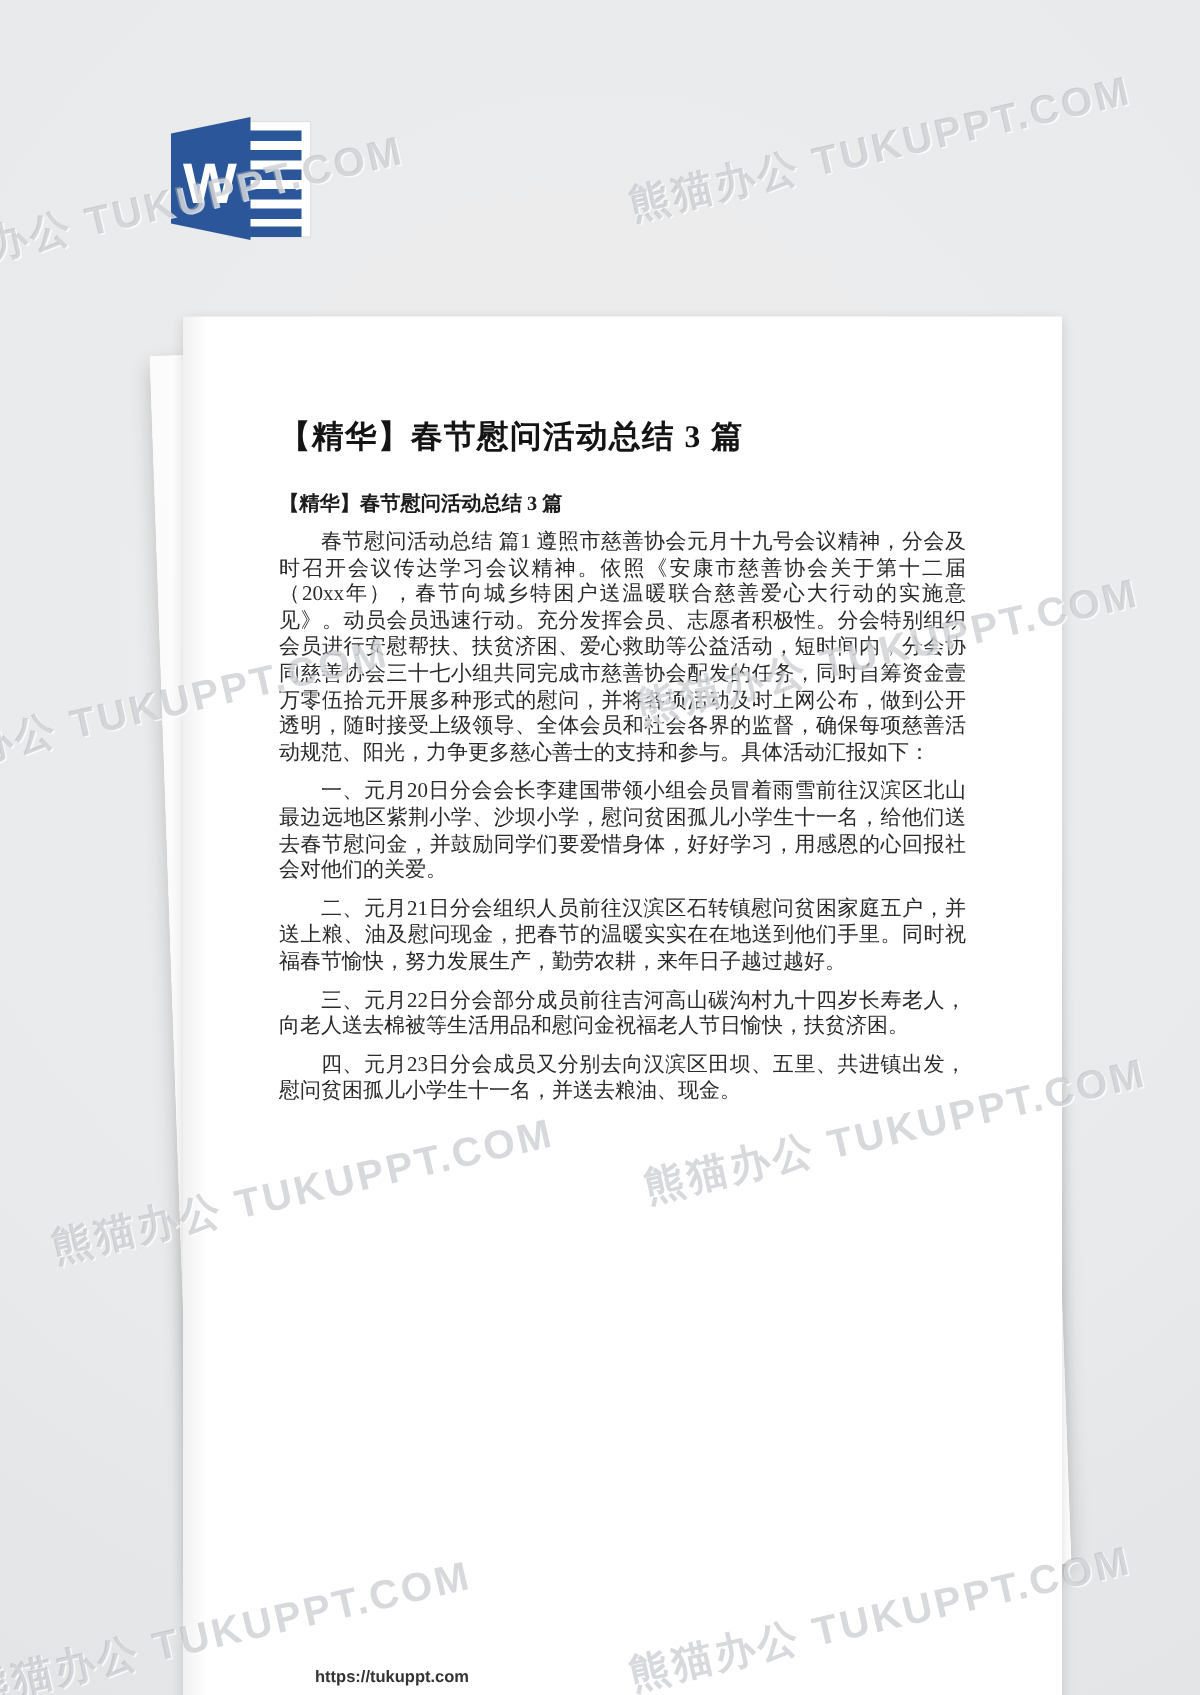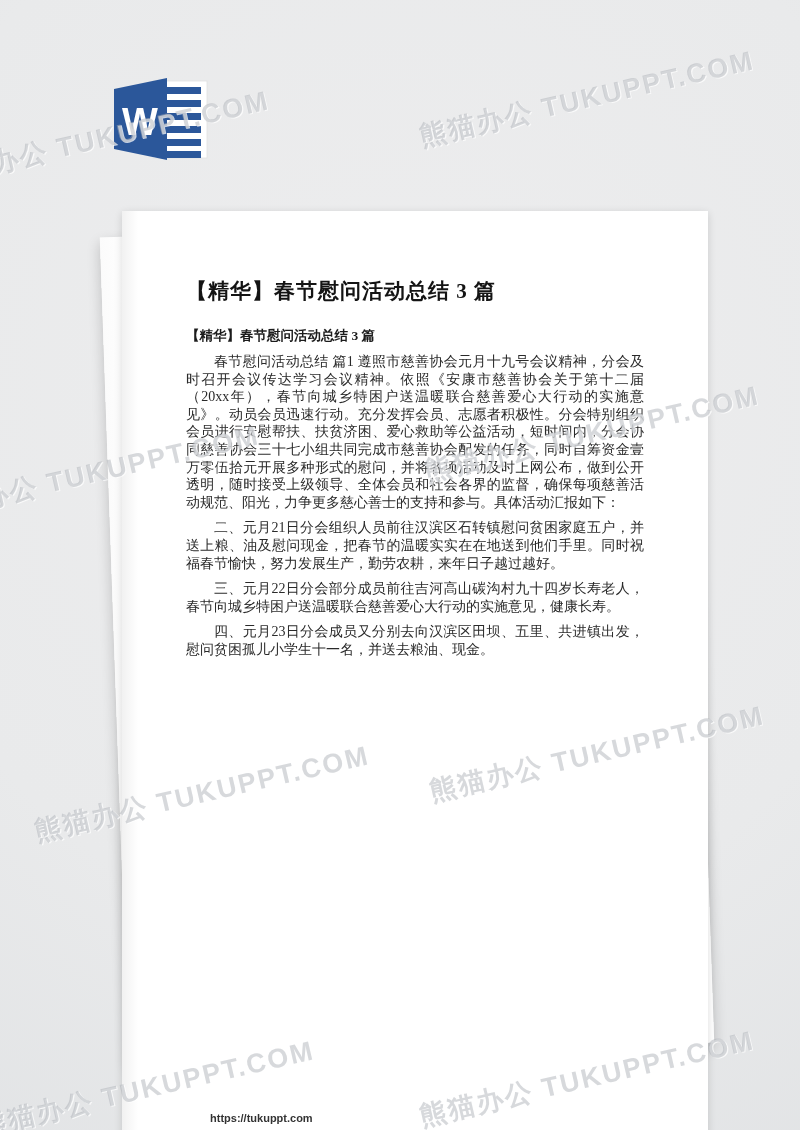--- a/index.html
+++ b/index.html
@@ -66,22 +66,23 @@
   </svg>
 
 
   <div class="back-page"></div>
 
   <div class="front-page">
     <h1 class="doc-title">【精华】春节慰问活动总结 3 篇</h1>
     <h2 class="doc-subtitle">【精华】春节慰问活动总结 3 篇</h2>
     <div>
         <p class="para">春节慰问活动总结 篇1 遵照市慈善协会元月十九号会议精神，分会及时召开会议传达学习会议精神。依照《安康市慈善协会关于第十二届（20xx年），春节向城乡特困户送温暖联合慈善爱心大行动的实施意见》。动员会员迅速行动。充分发挥会员、志愿者积极性。分会特别组织会员进行安慰帮扶、扶贫济困、爱心救助等公益活动，短时间内，分会协同慈善协会三十七小组共同完成市慈善协会配发的任务，同时自筹资金壹万零伍拾元开展多种形式的慰问，并将各项活动及时上网公布，做到公开透明，随时接受上级领导、全体会员和社会各界的监督，确保每项慈善活动规范、阳光，力争更多慈心善士的支持和参与。具体活动汇报如下：</p>
+        <p class="para">一、元月20日分会会长李建国带领小组会员冒着雨雪前往汉滨区北山最边远地区紫荆小学、沙坝小学，慰问贫困孤儿小学生十一名，给他们送去春节慰问金，并鼓励同学们要爱惜身体，好好学习，用感恩的心回报社会对他们的关爱。</p>
         <p class="para">二、元月21日分会组织人员前往汉滨区石转镇慰问贫困家庭五户，并送上粮、油及慰问现金，把春节的温暖实实在在地送到他们手里。同时祝福春节愉快，努力发展生产，勤劳农耕，来年日子越过越好。</p>
-        <p class="para">三、元月22日分会部分成员前往吉河高山碳沟村九十四岁长寿老人，春节向城乡特困户送温暖联合慈善爱心大行动的实施意见，健康长寿。</p>
+        <p class="para">三、元月22日分会部分成员前往吉河高山碳沟村九十四岁长寿老人，向老人送去棉被等生活用品和慰问金祝福老人节日愉快，扶贫济困。</p>
         <p class="para">四、元月23日分会成员又分别去向汉滨区田坝、五里、共进镇出发，慰问贫困孤儿小学生十一名，并送去粮油、现金。</p>
       </div>
     <div class="page-footer">https://tukuppt.com</div>
   </div>
 
   <div class="wm-layer">
       <div class="wm" style="left: -65px; top: 159px;">熊猫办公 TUKUPPT.COM</div>
       <div class="wm" style="left: 420px; top: 119px;">熊猫办公 TUKUPPT.COM</div>
       <div class="wm" style="left: -75px; top: 494px;">熊猫办公 TUKUPPT.COM</div>
       <div class="wm" style="left: 425px; top: 454px;">熊猫办公 TUKUPPT.COM</div>

